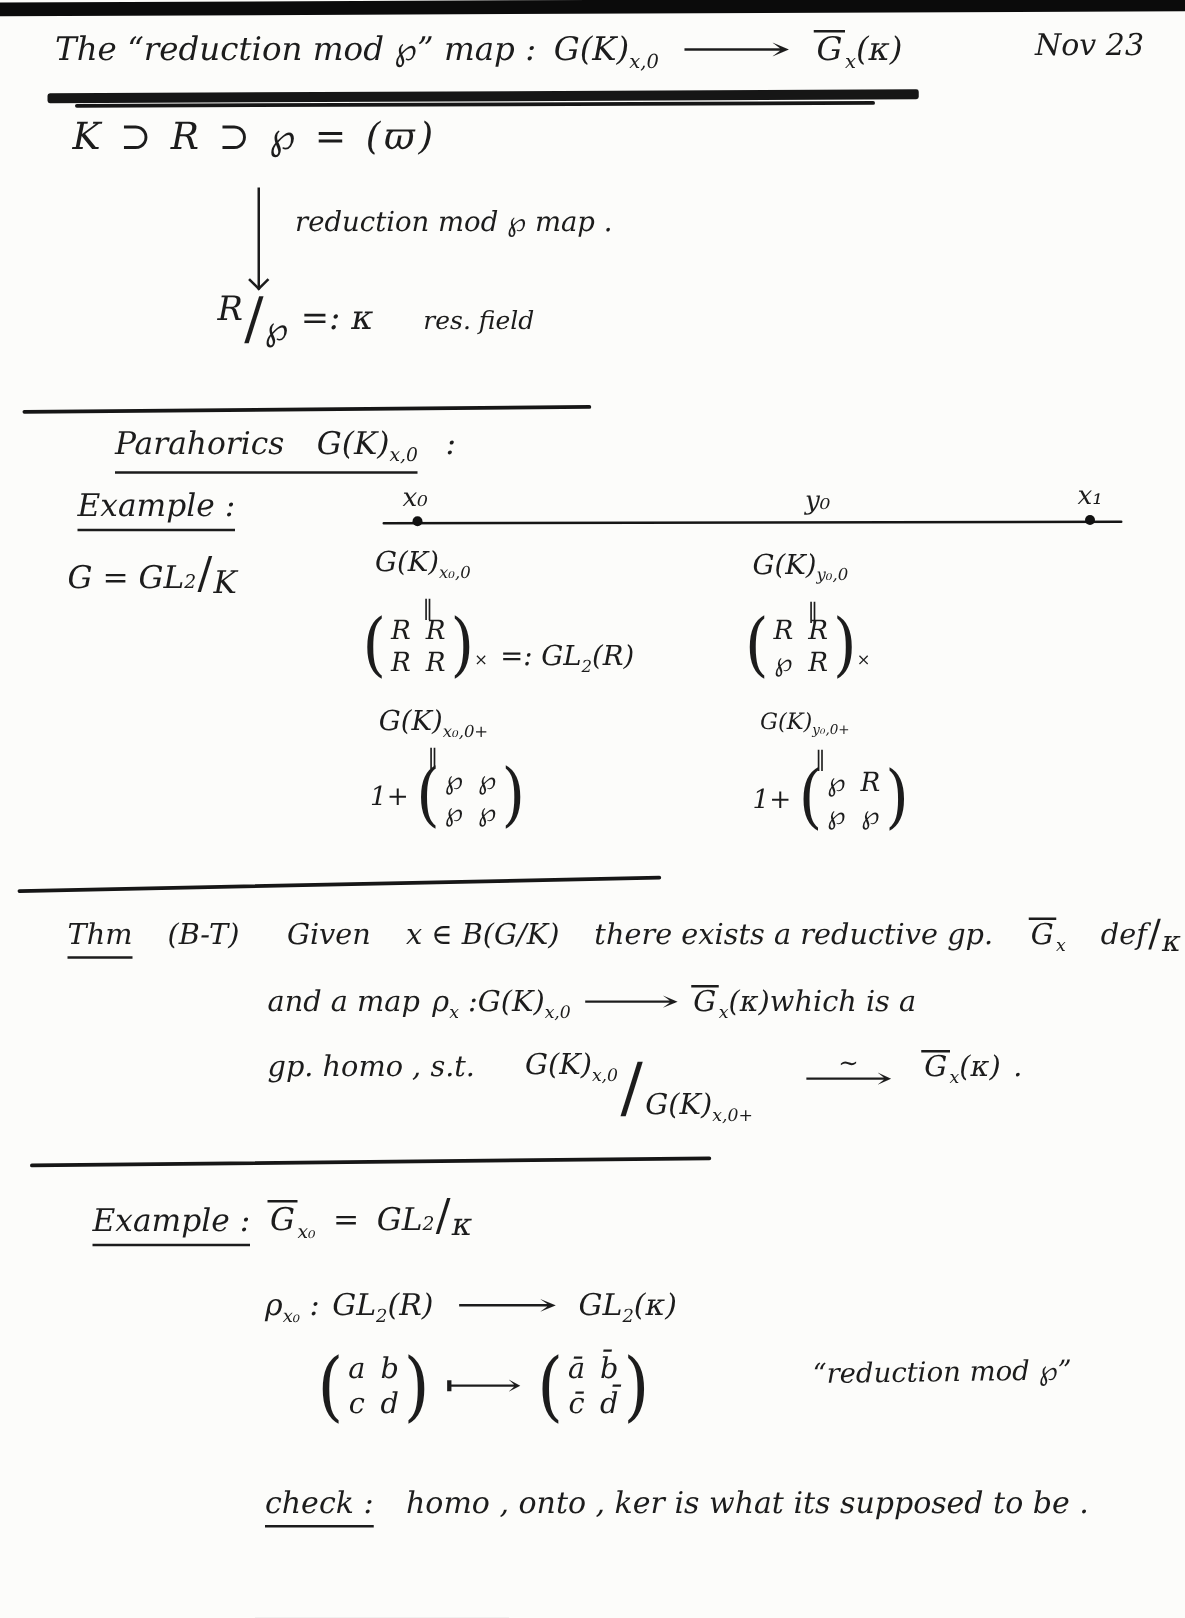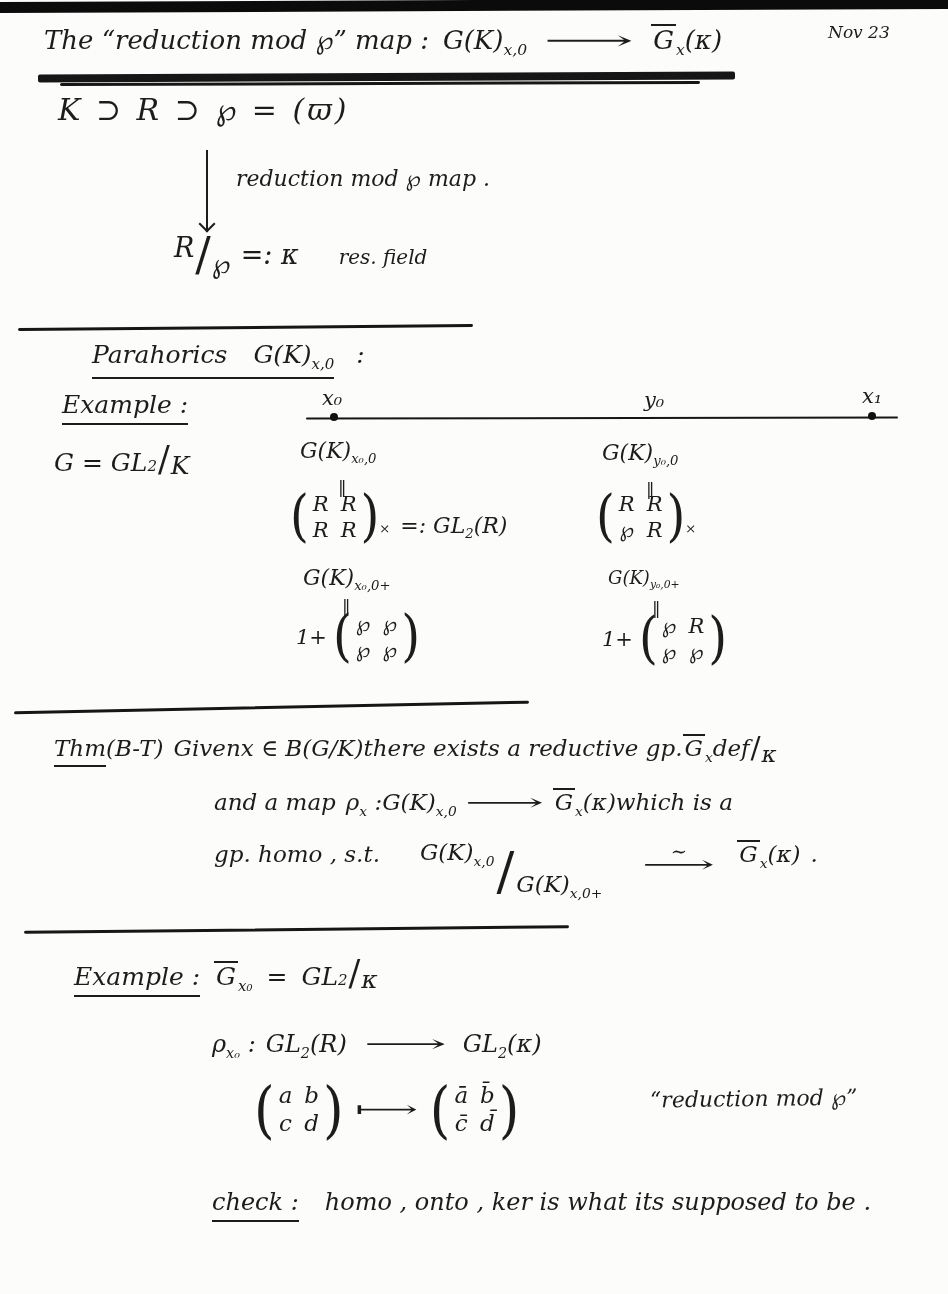--- a/index.html
+++ b/index.html
@@ -55,21 +55,21 @@
   <div class="scan-top"></div>
 
   <div class="abs row" style="left:44px; top:24px; font-size:26px; gap:14px;">
     <span>The “reduction mod ℘” map :</span>
     <span><span>G(K)</span><sub>x,0</sub></span>
     <span class="arr">
         <span>⟶</span>
       </span>
     <span><span class="ovl">G</span><sub>x</sub><span>(κ)</span></span>
   </div>
-  <div class="abs" style="left:828px; top:22px; font-size:17px;">Nov 23</div>
+  <div class="abs" style="left:828px; top:22px; font-size:24px;">Nov 23</div>
   <div class="rule" style="left:38px; top:73px; width:697px; height:8px; transform:rotate(-0.25deg);"></div>
   <div class="rule" style="left:60px; top:82px; width:640px; height:3px; transform:rotate(-0.2deg);"></div>
 
   <div class="abs" style="left:58px; top:92px; font-size:30px; letter-spacing:3px;">K ⊃ R ⊃ ℘ = (ϖ)</div>
   <div class="varrow" style="left:206px; top:150px; height:80px;"></div>
   <div class="abs" style="left:236px; top:166px; font-size:22px;">reduction mod ℘ map .</div>
   <div class="abs row" style="left:174px; top:236px; font-size:27px;">
     <span class="dfrac">
       <span class="num">R</span>
       <span class="slash">/</span>
@@ -174,21 +174,21 @@
           <span>R</span>
         <span>℘</span>
           <span>℘</span>
       </span>
       <span class="paren">)</span>
     </span>
   </div>
 
   <div class="rule" style="left:14px; top:706px; width:515px; height:3px; transform:rotate(-1.2deg);"></div>
 
-  <div class="abs row" style="left:54px; top:734px; font-size:23px; gap:0;">
+  <div class="abs row" style="left:54px; top:734px; font-size:23px; gap:28px;">
     <span class="uline">Thm</span>
     <span>(B-T)</span>
     <span class="gap-s">Given</span>
     <span>x ∈ B(G/K)</span>
     <span>there exists a reductive gp.</span>
     <span><span class="ovl">G</span><sub>x</sub></span>
     <span class="dfrac">
         <span>def</span>
         <span class="slash" style="font-size:1.3em;">/</span>
         <span class="den" style="transform:translateY(6px);">κ</span>

